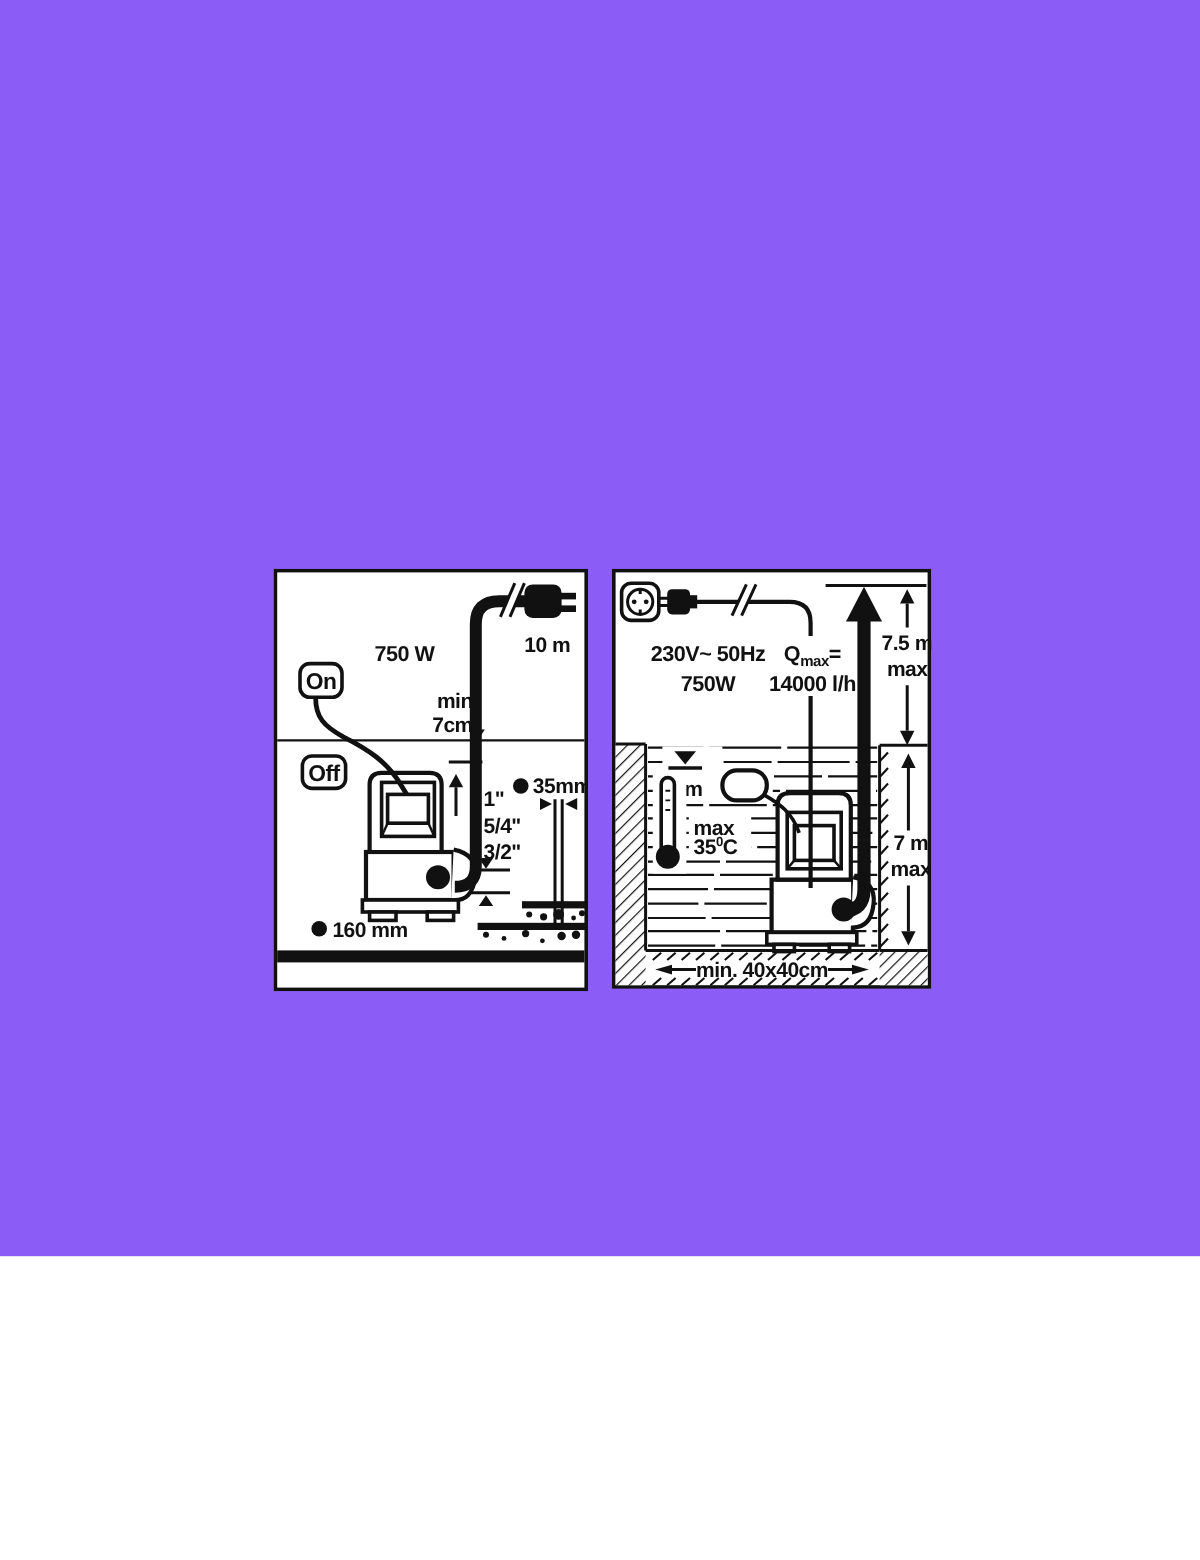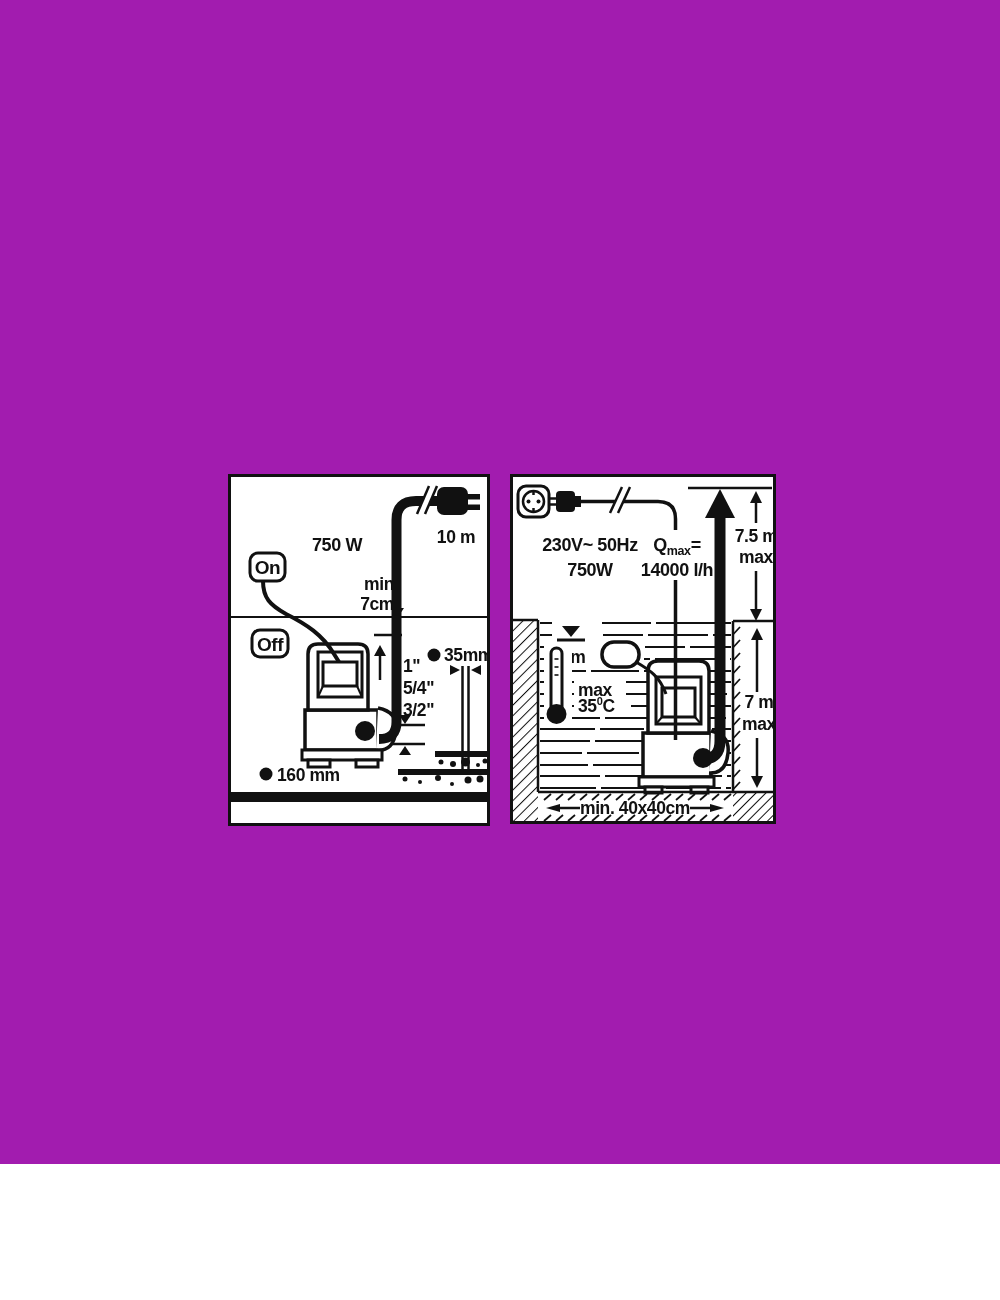--- a/index.html
+++ b/index.html
@@ -1,16 +1,16 @@
 <!DOCTYPE html>
 <html><head>
 <meta charset="utf-8">
 <style>
   html,body{margin:0;padding:0;background:#ffffff;}
-  #canvas{position:relative;width:1000px;height:1164px;background:#a21caf;overflow:hidden;}
+  #canvas{position:relative;width:1000px;height:1047px;background:#8b5cf6;overflow:hidden;}
   .panel{position:absolute;}
   .t18{font:bold 18px "Liberation Sans",sans-serif;fill:#111;letter-spacing:-0.4px;}
   .t17{font:bold 17.5px "Liberation Sans",sans-serif;fill:#111;letter-spacing:-0.4px;}
   .t19{font:bold 19px "Liberation Sans",sans-serif;fill:#111;letter-spacing:-0.4px;}
   .sub{font-size:12.5px;}
   .sup{font-size:11px;}
   .ink{stroke:#111;}
   .fillink{fill:#111;}
   .wh{fill:#ffffff;}
 </style>

